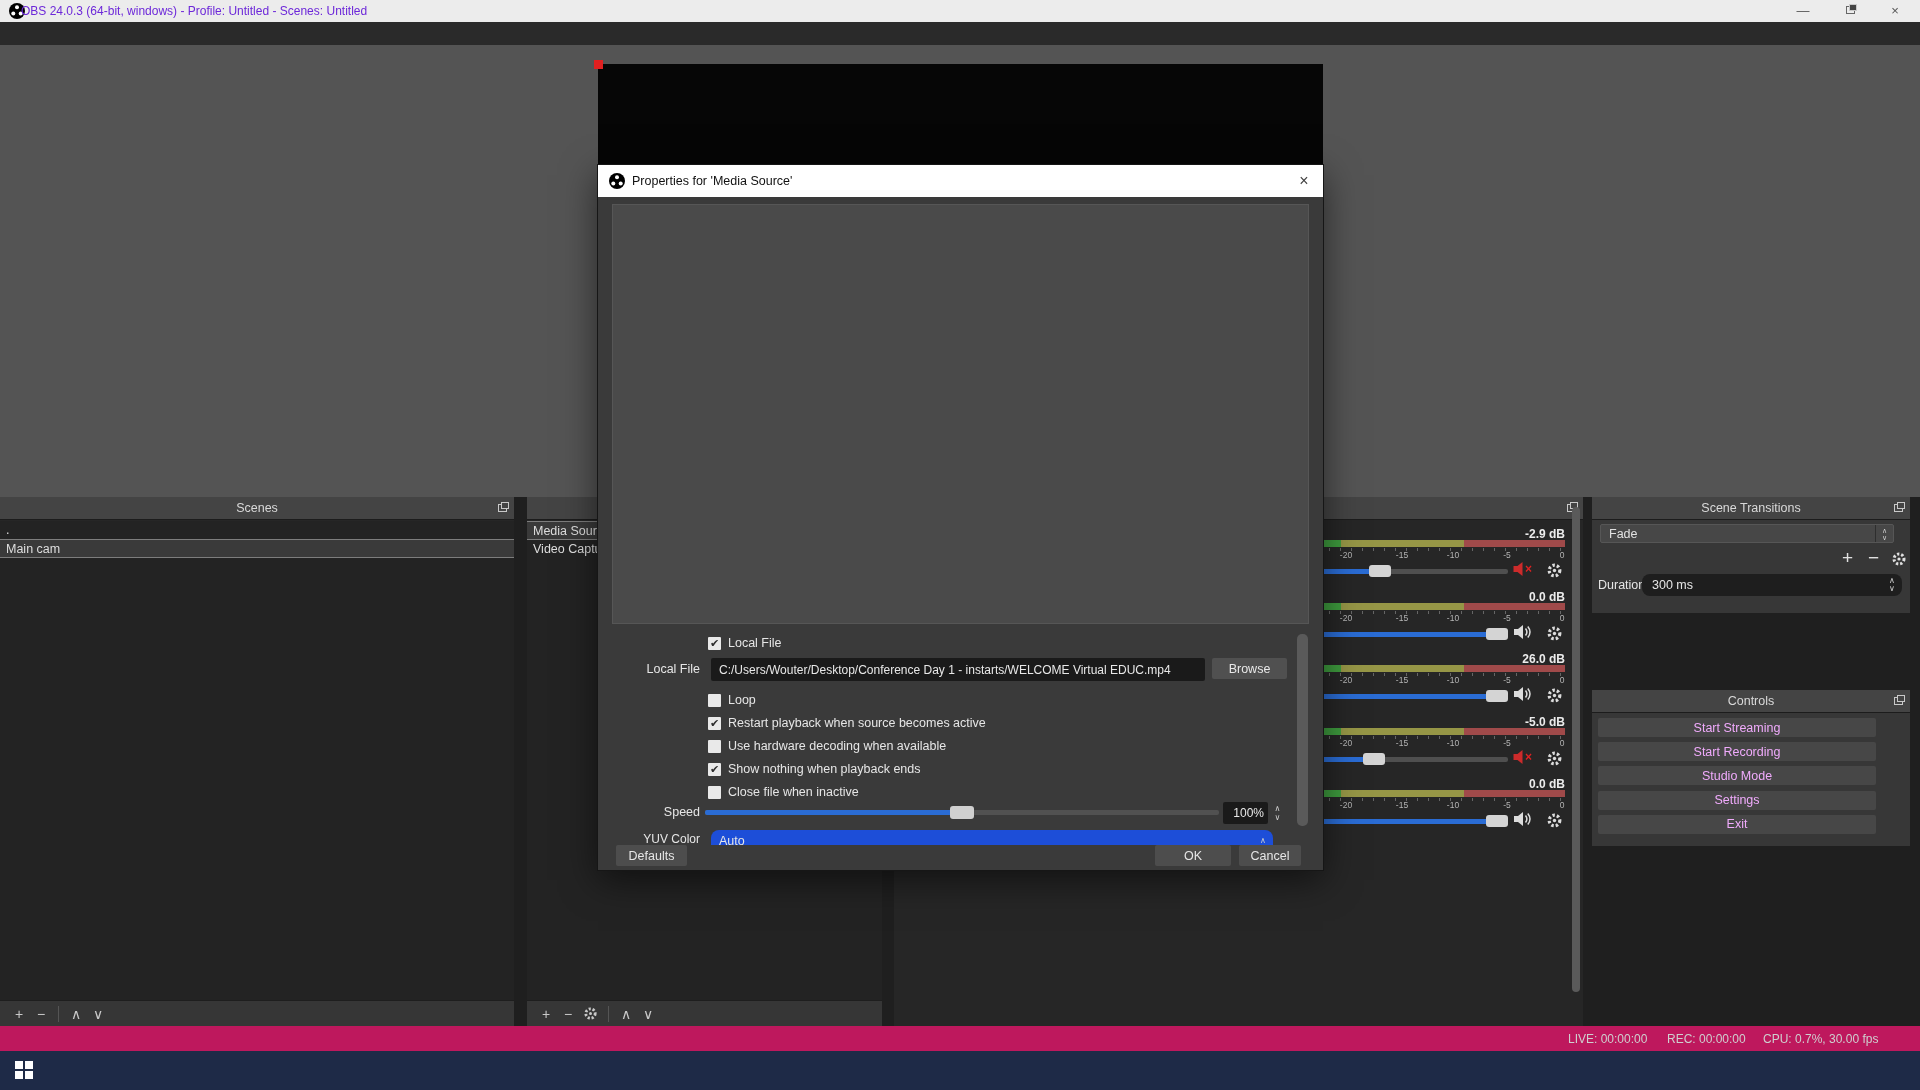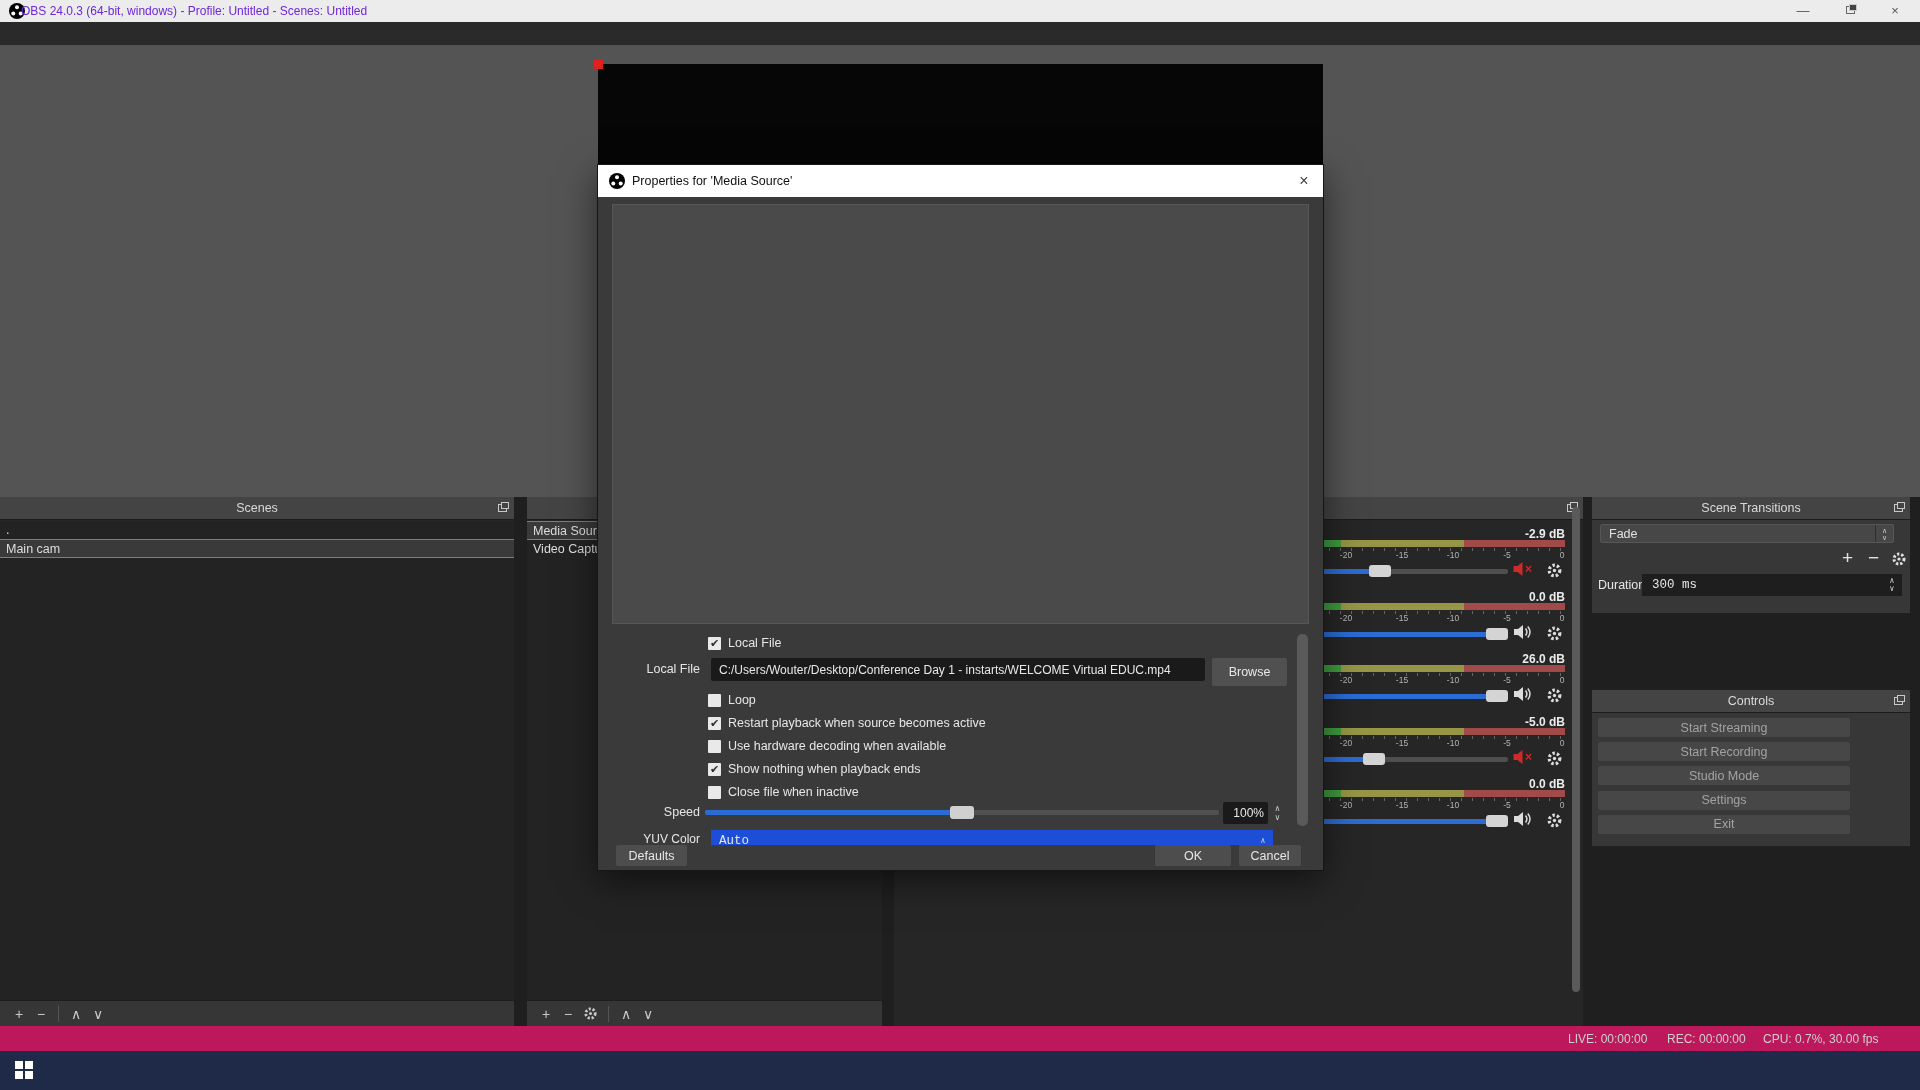--- a/index.html
+++ b/index.html
@@ -62,28 +62,28 @@
   .gear-btn { position:absolute; top:43px; left:652px; width:17px; height:17px; }
   .mute-x { position:absolute; left:13px; top:1px; color:#d22; font-weight:bold; font-size:12px; }
   .vscroll { position:absolute; width:8px; border-radius:4px; background:#5a5a5a; }
 
   
   .dropdown { position:absolute; background:#474747; border:1px solid #565656; border-radius:2px;
     color:#e2e2e2; font-size:12.5px; }
   .dd-chevrons { position:absolute; right:0; top:0; bottom:0; width:18px;
     border-left:1px solid #2e2e2e; color:#cfcfcf; font-size:7px; text-align:center;
     display:flex; flex-direction:column; justify-content:center; line-height:7px; }
-  .spin-box { position:absolute; background:#1e1e1e; border-radius:0; color:#e6e6e6;
-    font-size:12.5px;font-family:Liberation Mono, monospace; }
+  .spin-box { position:absolute; background:#1e1e1e; border-radius:8px; color:#e6e6e6;
+    font-size:12.5px; }
   .spin-arrows { position:absolute; right:2px; top:0; bottom:0; width:16px; color:#cfcfcf;
     font-size:8px; text-align:center; display:flex; flex-direction:column;
     justify-content:center; line-height:8px; }
   .icon-plus, .icon-minus { position:absolute; color:#e0e0e0; font-size:19px; line-height:16px; }
-  .ctl-btn { position:absolute; left:6px; width:252px; height:19px; background:#474747;
-    border:none; border-radius:2px; color:#a3a3a3; font-size:12.5px; }
+  .ctl-btn { position:absolute; left:6px; width:278px; height:19px; background:#474747;
+    border:none; border-radius:2px; color:#f0abfc; font-size:12.5px; }
 
   
   #statusbar { left:0; top:1026px; width:1920px; height:25px; background:#be185d; color:#cfcfcf;
     font-size:12px; }
   #statusbar span { position:absolute; top:6px; }
   #taskbar { left:0; top:1051px; width:1920px; height:39px; background:#1e2a47; }
   #winlogo { position:absolute; left:15px; top:10px; width:18px; height:18px; display:grid;
     grid-template-columns:8px 8px; grid-template-rows:8px 8px; gap:2px; }
   #winlogo div { background:#fff; }
 
@@ -97,21 +97,21 @@
   #dlg-inner { position:absolute; left:14px; top:39px; width:697px; height:420px;
     background:#4a4a4a; border:1px solid #565656; }
   .cb-row { position:absolute; height:16px; display:flex; align-items:center; }
   .checkbox { width:13px; height:13px; background:#e9e9e9; border-radius:1px; margin-right:7px;
     color:#2d2d2d; font-size:11px; line-height:13px; text-align:center; }
   .cb-label { color:#e6e6e6; font-size:12.5px; white-space:nowrap; }
   .fld-label { position:absolute; color:#e6e6e6; font-size:12.5px; text-align:right; }
   #path-input { position:absolute; left:113px; top:493px; width:494px; height:23px;
     background:#1a1a1a; border:none; border-radius:2px; color:#e8e8e8; font-size:12px;
     padding:0 8px; }
-  #browse-btn { position:absolute; left:614px; top:493px; width:75px; height:28px;
+  #browse-btn { position:absolute; left:614px; top:493px; width:75px; height:21px;
     background:#505050; border:none; border-radius:2px; color:#e8e8e8; font-size:12.5px; }
   #speed-track { position:absolute; left:107px; top:645px; width:514px; height:5px;
     background:#515151; border-radius:2px; }
   #speed-fill { position:absolute; left:107px; top:645px; width:262px; height:5px;
     background:#2a6cd4; border-radius:2px; }
   #speed-handle { position:absolute; left:352px; top:641px; width:24px; height:13px;
     background:#d0d0d0; border-radius:3px; }
   #speed-box { position:absolute; left:625px; top:637px; width:45px; height:22px;
     background:#1a1a1a; border-radius:2px; color:#e8e8e8; font-size:12px; text-align:right;
     line-height:22px; padding-right:4px; }

